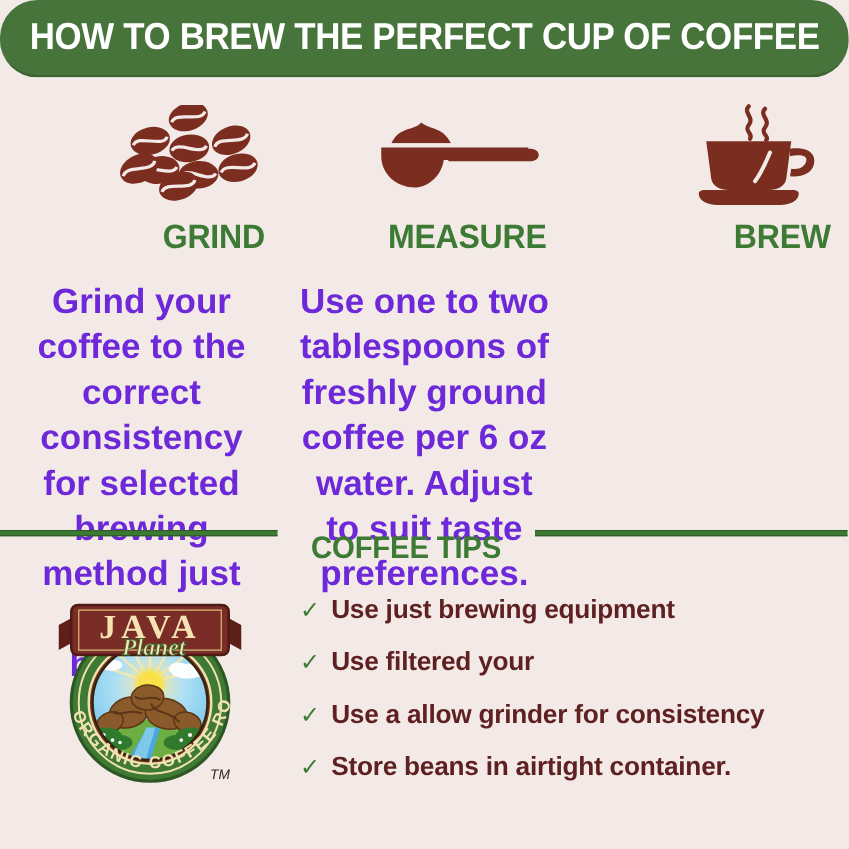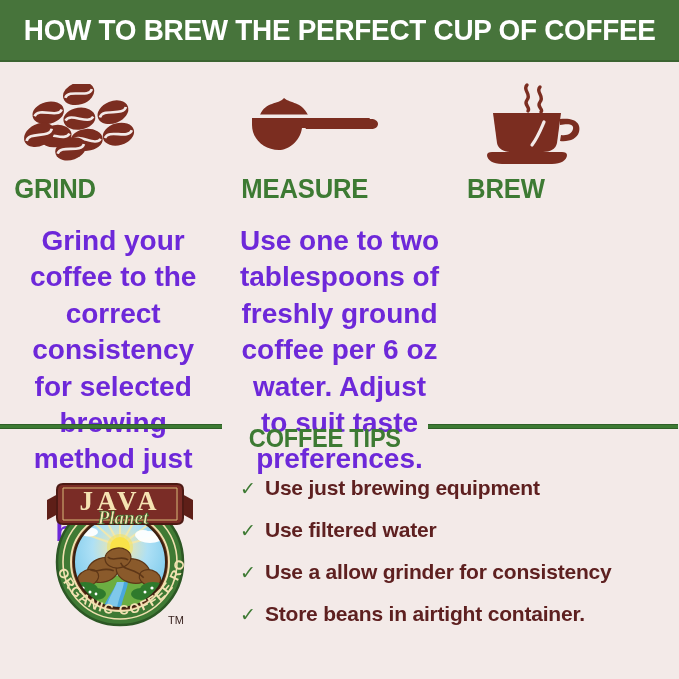--- a/index.html
+++ b/index.html
@@ -18,20 +18,21 @@
   
   .header-banner {
     width: 679px;
     height: 62px;
     background: #47743b;
     border-bottom: 2px solid #3b6431;
     display: flex;
     align-items: center;
     justify-content: center;
     box-sizing: border-box;
+    border-radius: 30px;
   }
   .header-title {
     color: #ffffff;
     font-size: 30px;
     font-weight: bold;
     letter-spacing: -0.3px;
     transform: scaleX(0.93);
     white-space: nowrap;
     font-family: "Liberation Sans", sans-serif;
   }
@@ -40,21 +41,21 @@
   .steps-row {
     display: flex;
     width: 679px;
     padding-top: 22px;
     box-sizing: border-box;
   }
   .step-col {
     flex: 1 1 0;
     display: flex;
     flex-direction: column;
-    align-items: flex-start;
+    align-items: flex-end;
     padding: 0 12px;
     box-sizing: border-box;
   }
   .step-icon {
     height: 80px;
     display: flex;
     align-items: center;
     justify-content: center;
   }
   .step-heading {
@@ -148,20 +149,21 @@
     letter-spacing: -0.2px;
     font-family: "Liberation Sans", sans-serif;
   }
   .tm-mark {
     position: absolute;
     left: 168px;
     top: 152px;
     font-size: 11px;
     color: #3a2420;
     font-family: "Liberation Sans", sans-serif;
+    font-style: italic;
   }
 </style>
 </head>
 <body>
 
 <div class="header-banner">
   <div class="header-title">HOW TO BREW THE PERFECT CUP OF COFFEE</div>
 </div>
 
 <div class="steps-row">
@@ -366,21 +368,21 @@
     <div class="tm-mark">TM</div>
   </div>
 
   <div class="tips-pane">
     <div class="tip-item">
       <span class="tip-check">✓</span>
       <span class="tip-text">Use just brewing equipment</span>
     </div>
     <div class="tip-item">
       <span class="tip-check">✓</span>
-      <span class="tip-text">Use filtered water</span>
+      <span class="tip-text">Use filtered your</span>
     </div>
     <div class="tip-item">
       <span class="tip-check">✓</span>
       <span class="tip-text">Use a allow grinder for consistency</span>
     </div>
     <div class="tip-item">
       <span class="tip-check">✓</span>
       <span class="tip-text">Store beans in airtight container.</span>
     </div>
   </div>

